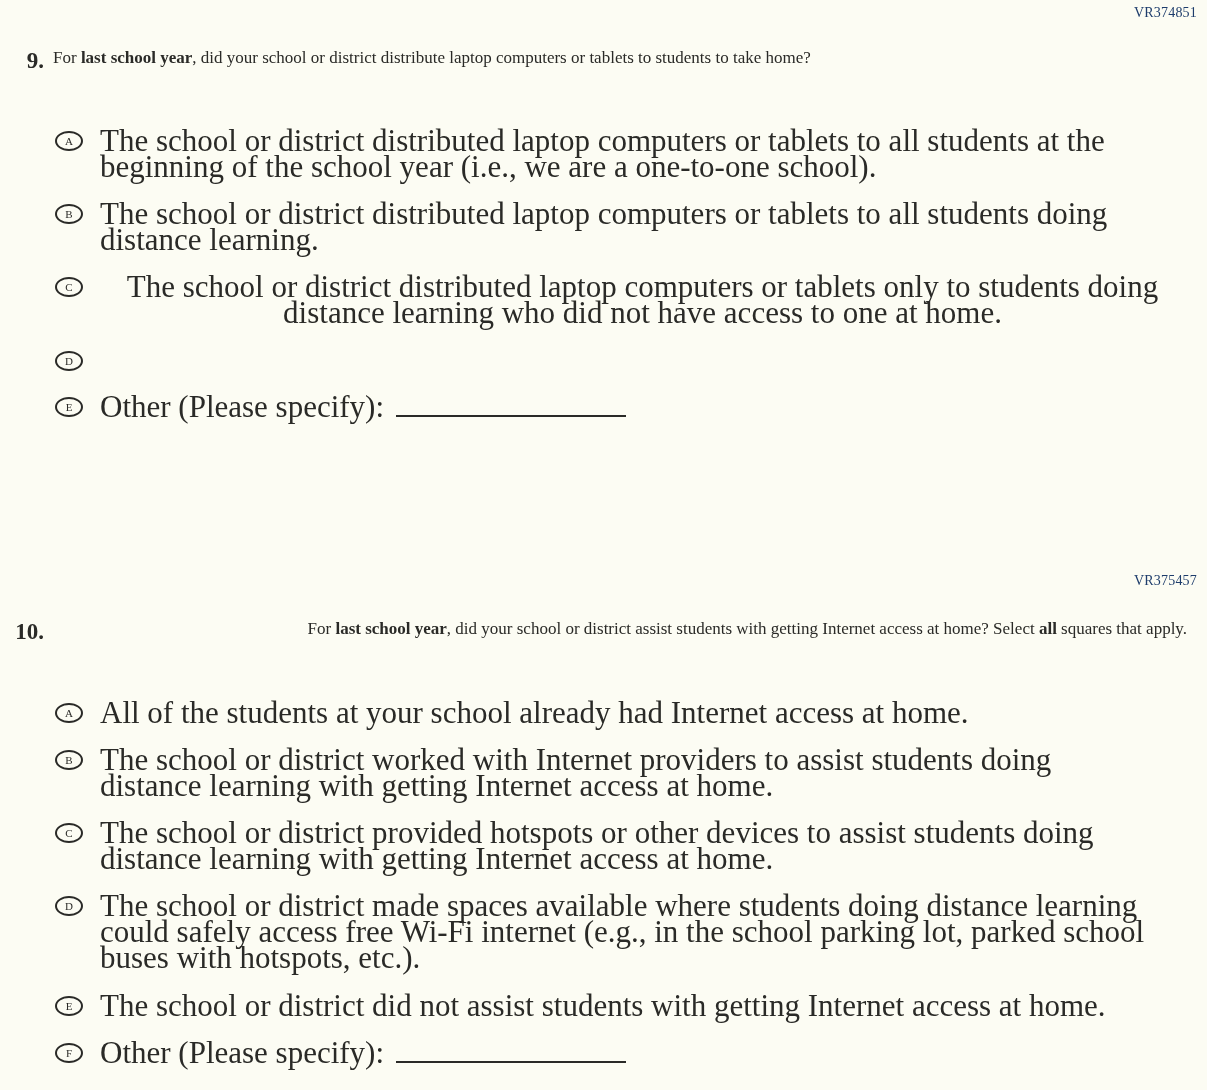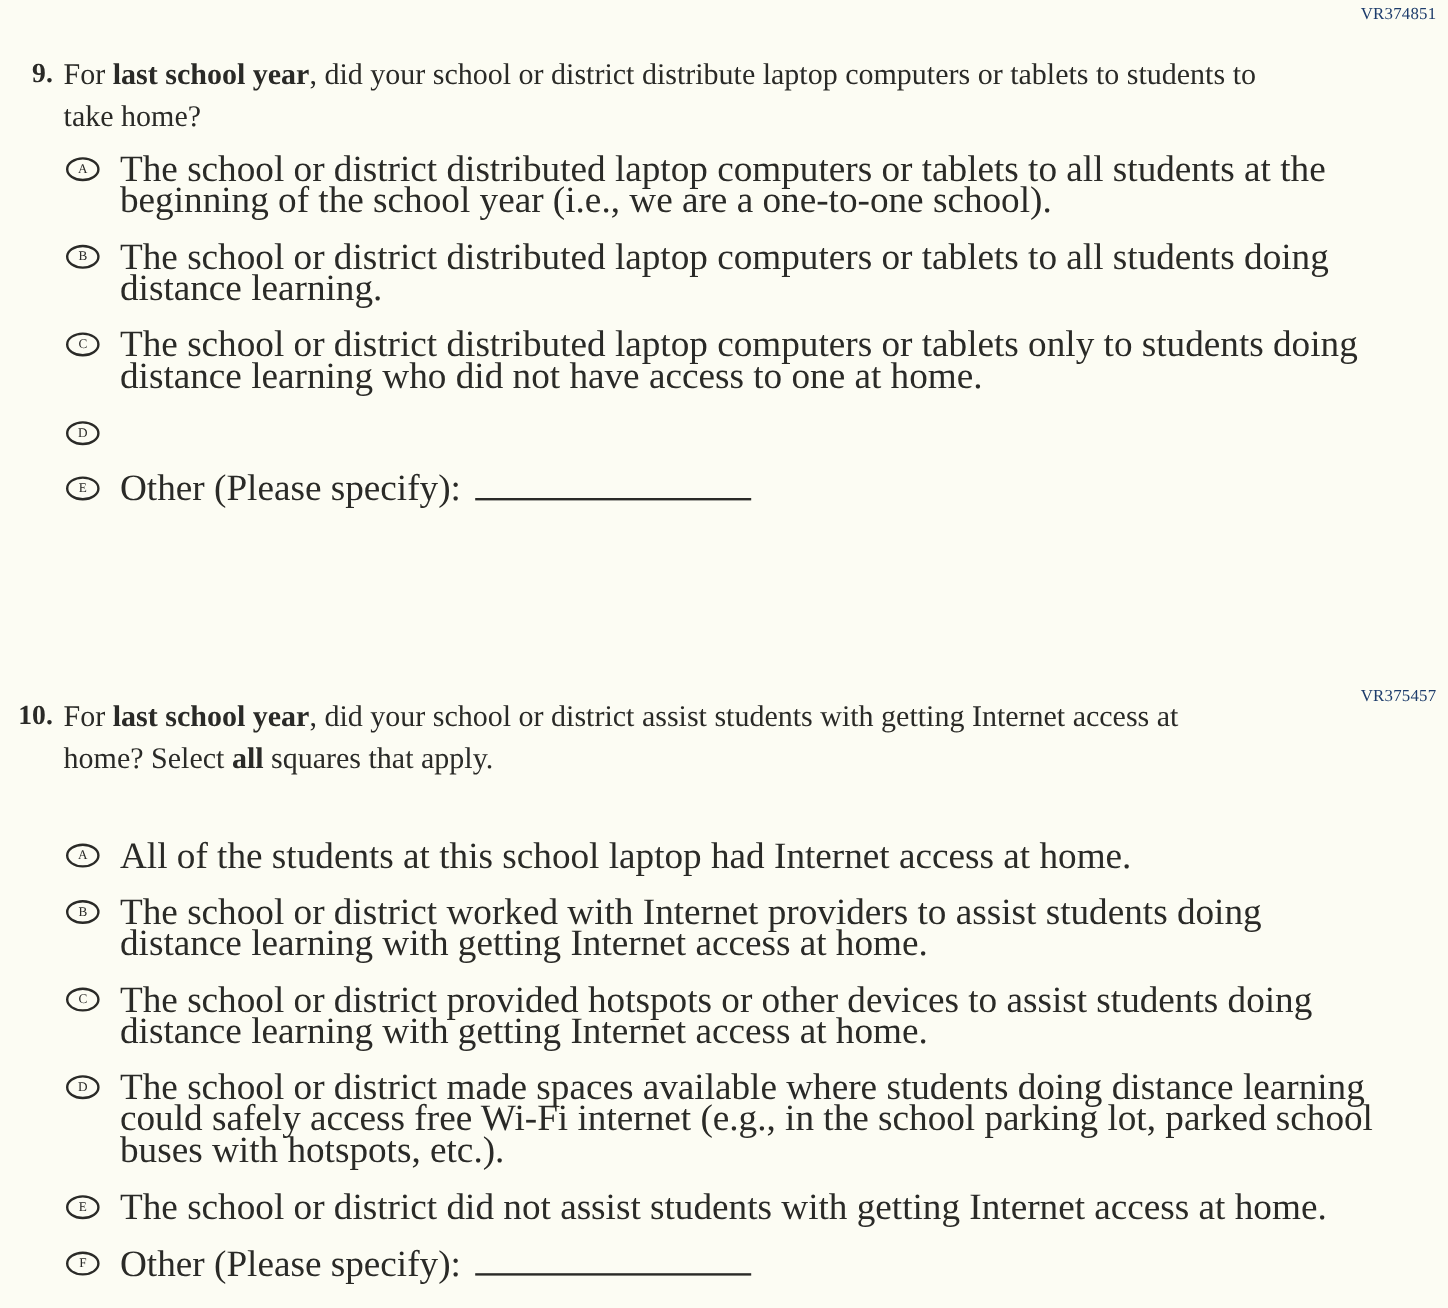--- a/index.html
+++ b/index.html
@@ -16,21 +16,21 @@
     font-size:14px;letter-spacing:.2px;
     color:#1d3c6b;
   }
   .q-row{position:absolute;left:10px;right:20px;display:flex;}
   .q-num{
     flex:0 0 34px;text-align:right;
     font-weight:bold;font-size:23px;line-height:31px;
   }
   .q-text{
     margin:0 0 0 9px;
-    font-size:25px;line-height:35px;
+    font-size:17px;line-height:25px;
   }
   .b{font-weight:bold;}
   .opt-row{
     position:absolute;left:55px;right:22px;
     display:flex;align-items:flex-start;
   }
   .bubble{
     flex:0 0 auto;
     width:24px;height:16px;
     margin-top:3px;
@@ -74,42 +74,42 @@
     <span class="opt-text q9-a-width">The school or district distributed laptop computers or tablets to all students at the beginning of the school year (i.e., we are a one-to-one school).</span>
   </div>
 
   <div class="opt-row" style="top:201px;">
     <span class="bubble">B</span>
     <span class="opt-text" style="max-width:1060px;">The school or district distributed laptop computers or tablets to all students doing distance learning.</span>
   </div>
 
   <div class="opt-row" style="top:274px;">
     <span class="bubble">C</span>
-    <span class="opt-text" style="max-width:1085px;">The school or district distributed laptop computers or tablets only to students doing distance learning who did not have access to one at home.</span>
+    <span class="opt-text" style="max-width:1085px;text-align:center;">The school or district distributed laptop computers or tablets only to students doing distance learning who did not have access to one at home.</span>
   </div>
 
   <div class="opt-row" style="top:348px;">
     <span class="bubble">D</span>
   </div>
 
   <div class="opt-row" style="top:394px;">
     <span class="bubble">E</span>
     <span class="opt-text"><span>Other (Please specify):</span><span class="blank"></span></span>
   </div>
 
   <div class="vr-code" style="top:573px;">VR375457</div>
 
-  <div class="q-row" style="top:580px;">
+  <div class="q-row" style="top:616px;justify-content:space-between;">
     <span class="q-num">10.</span>
     <p class="q-text q10-prompt"><span>For </span><span class="b">last school year</span><span>, did your school or district assist students with getting Internet access at home? Select </span><span class="b">all</span><span> squares that apply.</span></p>
   </div>
 
   <div class="opt-row" style="top:700px;">
     <span class="bubble">A</span>
-    <span class="opt-text">All of the students at this school laptop had Internet access at home.</span>
+    <span class="opt-text">All of the students at your school already had Internet access at home.</span>
   </div>
 
   <div class="opt-row" style="top:747px;">
     <span class="bubble">B</span>
     <span class="opt-text" style="max-width:1010px;">The school or district worked with Internet providers to assist students doing distance learning with getting Internet access at home.</span>
   </div>
 
   <div class="opt-row" style="top:820px;">
     <span class="bubble">C</span>
     <span class="opt-text" style="max-width:1045px;">The school or district provided hotspots or other devices to assist students doing distance learning with getting Internet access at home.</span>

